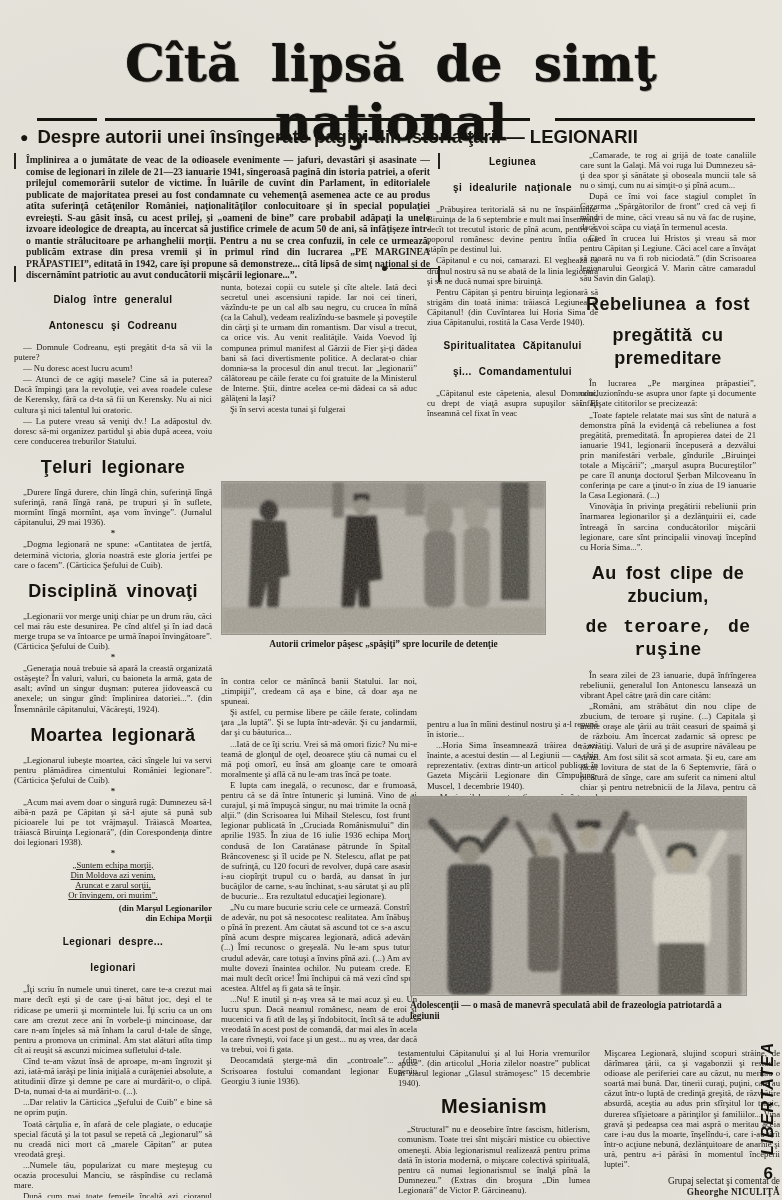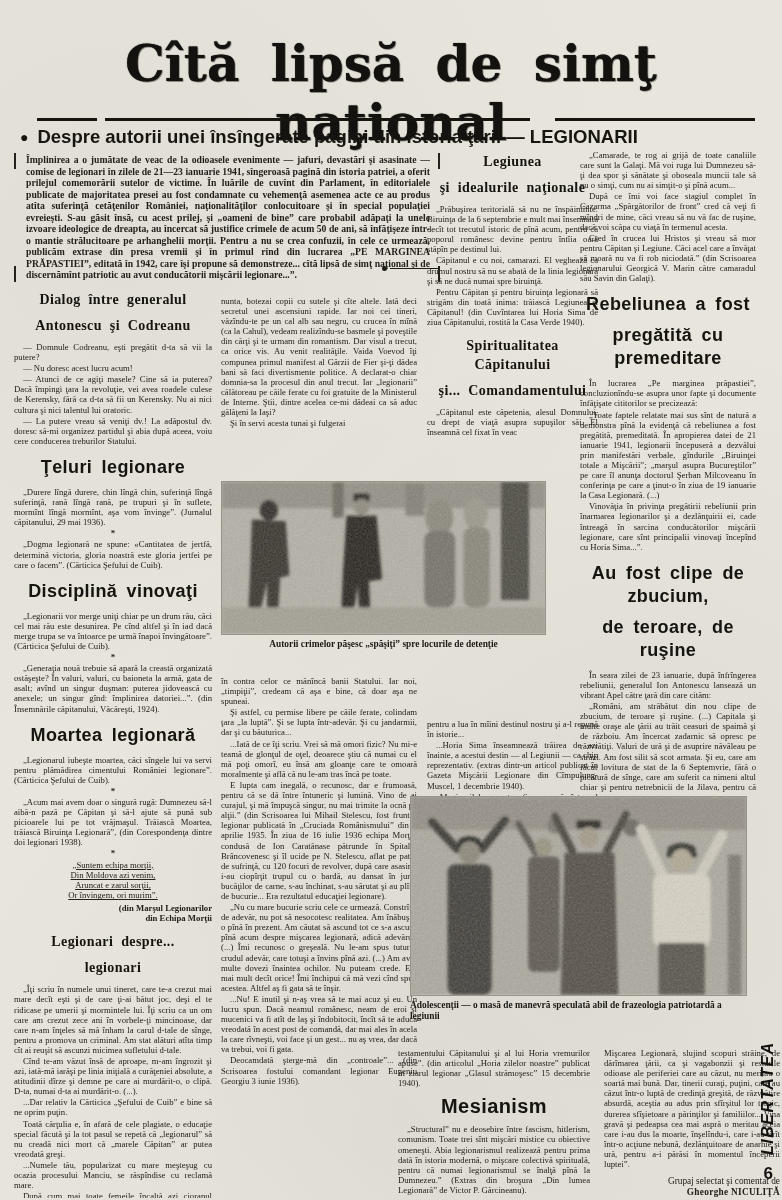--- a/index.html
+++ b/index.html
@@ -32,21 +32,21 @@
   }
   .tick { position:absolute; background:#24221d; }
   .col { position:absolute; font-size:8.7px; line-height:10.1px; text-align:justify; color:#23211c; overflow:hidden; }
   .col p { text-indent:9px; margin-bottom:1px; }
   .col p.noind { text-indent:0; }
   .star { text-align:center; text-indent:0 !important; font-weight:bold; margin:1px 0; font-size:9px; }
   .h-md, .h-lg {
     font-family:"Liberation Sans", sans-serif; font-weight:bold; text-align:center;
     text-indent:0 !important; color:#16140f; letter-spacing:.4px; word-spacing:4px;
   }
-  .h-md { font-size:14px; line-height:19px; margin:9px 0 7px;font-family:Liberation Serif, serif; }
+  .h-md { font-size:10px; line-height:19px; margin:9px 0 7px; }
   .h-md.tight { margin:2px 0 7px; }
   .h-lg { font-size:18px; line-height:23px; margin:10px 0 8px; }
   .verse { text-align:center;text-decoration:underline; }
   .verse div { line-height:10.3px; }
   .verse-credit { text-align:right; font-weight:bold; line-height:10.3px; margin-top:2px; }
   .photo-block { position:absolute; }
   .photo-frame { width:100%; display:block; border:1px solid #98948a; }
   .caption { font-weight:bold; font-size:9.4px; line-height:11.5px; margin-top:4px; color:#1b1914; }
   .caption.center { text-align:center; }
   .mini-divider { position:absolute; left:390px; top:268px; width:48px; border-top:1.5px solid #1d1b16; }
@@ -119,21 +119,21 @@
     <div class="h-md">Legionari despre...</div>
     <div class="h-md" style="margin-top:0;">legionari</div>
     <p>„Îţi scriu în numele unui tineret, care te-a crezut mai mare decît eşti şi de care ţi-ai bătut joc, deşi el te ridicase pe umerii şi mormintele lui. Îţi scriu ca un om care am crezut zece ani în vorbele-ţi mincinoase, dar care n-am înţeles să mă înham la carul d-tale de sînge, pentru a promova un criminal. Am stat alături atîta timp cît ai reuşit să ascunzi micimea sufletului d-tale.</p>
     <p>Cînd te-am văzut însă de aproape, m-am îngrozit şi azi, iată-mă iarăşi pe linia iniţială a curăţeniei absolute, a atitudinii dîrze şi demne pe care ai murdărit-o, o clipă. D-ta, numai d-ta ai murdărit-o. (...).</p>
     <p>...Dar relativ la Cărticica „Şefului de Cuib” e bine să ne oprim puţin.</p>
     <p>Toată cărţulia e, în afară de cele plagiate, o educaţie special făcută şi la tot pasul se repetă că „legionarul” să nu creadă nici mort că „marele Căpitan” ar putea vreodată greşi.</p>
     <p>...Numele tău, popularizat cu mare meşteşug cu ocazia procesului Manciu, se răspîndise cu reclamă mare.</p>
     <p>După cum mai toate femeile încalţă azi ciorapul „Adesgo”, căruia i se face reclamă, aşa voiau şi oamenii, conducător pe „Codreanu”, căruia tot atîta reclamă i se făcuse. Ţi s-a filmat</p>
   </div>
 
-  <div class="col" style="left:221px; top:296px; width:196px; height:198px;">
+  <div class="col" style="left:221px; top:282px; width:196px; height:198px;">
     <p class="noind">nunta, botezai copii cu sutele şi cîte altele. Iată deci secretul unei ascensiuni rapide. Iar noi cei tineri, văzîndu-te pe un cal alb sau negru, cu crucea în mînă (ca la Cahul), vedeam realizîndu-se basmele şi poveştile din cărţi şi te urmam din romantism. Dar visul a trecut, ca orice vis. Au venit realităţile. Vaida Voevod îţi compunea primul manifest al Gărzii de Fier şi-ţi dădea bani să faci divertismente politice. A declarat-o chiar domnia-sa la procesul din anul trecut. Iar „legionarii” călătoreau pe căile ferate cu foi gratuite de la Ministerul de Interne. Ştii, dintre acelea ce-mi dădeai ca să aduc gălăţeni la Iaşi?</p>
     <p>Şi în servi acesta tunai şi fulgerai</p>
   </div>
 
   <div class="photo-block" style="left:221px; top:481px; width:325px;">
     <svg class="photo-frame" viewBox="0 0 345 162" xmlns="http://www.w3.org/2000/svg">
       <defs>
         <filter id="b1">
             <feGaussianBlur stdDeviation="1.6"></feGaussianBlur>
           </filter>
@@ -194,21 +194,21 @@
   <div class="col" style="left:580px; top:150px; width:176px; height:644px;">
     <p>„Camarade, te rog ai grijă de toate canaliile care sunt la Galaţi. Mă voi ruga lui Dumnezeu să-ţi dea spor şi sănătate şi oboseala muncii tale să nu o simţi, cum nu ai simţit-o şi pînă acum...</p>
     <p>După ce îmi voi face stagiul complet în Cazarma „Spărgătorilor de front” cred că veţi fi mîndri de mine, căci vreau să nu vă fac de ruşine, dacă voi scăpa cu viaţă în termenul acesta.</p>
     <p>Cred în crucea lui Hristos şi vreau să mor pentru Căpitan şi Legiune. Căci acel care a învăţat să moară nu va fi rob niciodată.” (din Scrisoarea legionarului Georgică V. Marin către camaradul său Savin din Galaţi).</p>
     <div class="h-lg">Rebeliunea a fost</div>
     <div class="h-lg" style="margin-top:0;">pregătită cu premeditare</div>
     <p>În lucrarea „Pe marginea prăpastiei”, concluzionîndu-se asupra unor fapte şi documente înfăţişate cititorilor se precizează:</p>
     <p>„Toate faptele relatate mai sus sînt de natură a demonstra pînă la evidenţă că rebeliunea a fost pregătită, premeditată. În apropierea datei de 21 ianuarie 1941, legionarii începuseră a dezvălui prin manifestări verbale, gîndurile „Biruinţei totale a Mişcării”; „marşul asupra Bucureştilor” pe care îl anunţa doctorul Şerban Milcoveanu în conferinţa pe care a ţinut-o în ziua de 19 ianuarie la Casa Legionară. (...)</p>
     <p>Vinovăţia în privinţa pregătirii rebeliunii prin înarmarea legionarilor şi a dezlănţuirii ei, cade întreagă în sarcina conducătorilor mişcării legionare, care sînt principalii vinovaţi începînd cu Horia Sima...”.</p>
     <div class="h-lg">Au fost clipe de zbucium,</div>
-    <div class="h-lg" style="margin-top:0;">de teroare, de ruşine</div>
+    <div class="h-lg" style="margin-top:0;font-family:Liberation Mono, monospace;">de teroare, de ruşine</div>
     <p>În seara zilei de 23 ianuarie, după înfrîngerea rebeliunii, generalul Ion Antonescu lansează un vibrant Apel către ţară din care cităm:</p>
     <p>„Români, am străbătut din nou clipe de zbucium, de teroare şi ruşine. (...) Capitala şi multe oraşe ale ţării au trăit ceasuri de spaimă şi de războiu. Am încercat zadarnic să opresc pe răzvrătiţi. Valuri de ură şi de asuprire năvăleau pe străzi. Am fost silit să scot armata. Şi eu, care am făcut lovitura de stat de la 6 Septemvrie, fără o picătură de sînge, care am suferit ca nimeni altul chiar şi pentru netrebnicii de la Jilava, pentru că nu înţelegeam să-mi umplu mîinile de sînge, eu să dau pedeapsa aspră, chiar şi cu moartea, dar prin justiţia Statului, eu care am urmărit o voi urmări pedepsirea, tuturor crimelor şi nedreptăţilor, am fost silit să las trupele să tragă în fraţii noştri...</p>
 
   </div>
 
   <div class="photo-block" style="left:398px; top:796px; width:349px;padding-left:12px;">
     <svg class="photo-frame" viewBox="0 0 349 206" xmlns="http://www.w3.org/2000/svg">
       <defs>
         <filter id="b2">
             <feGaussianBlur stdDeviation="1.8"></feGaussianBlur>

